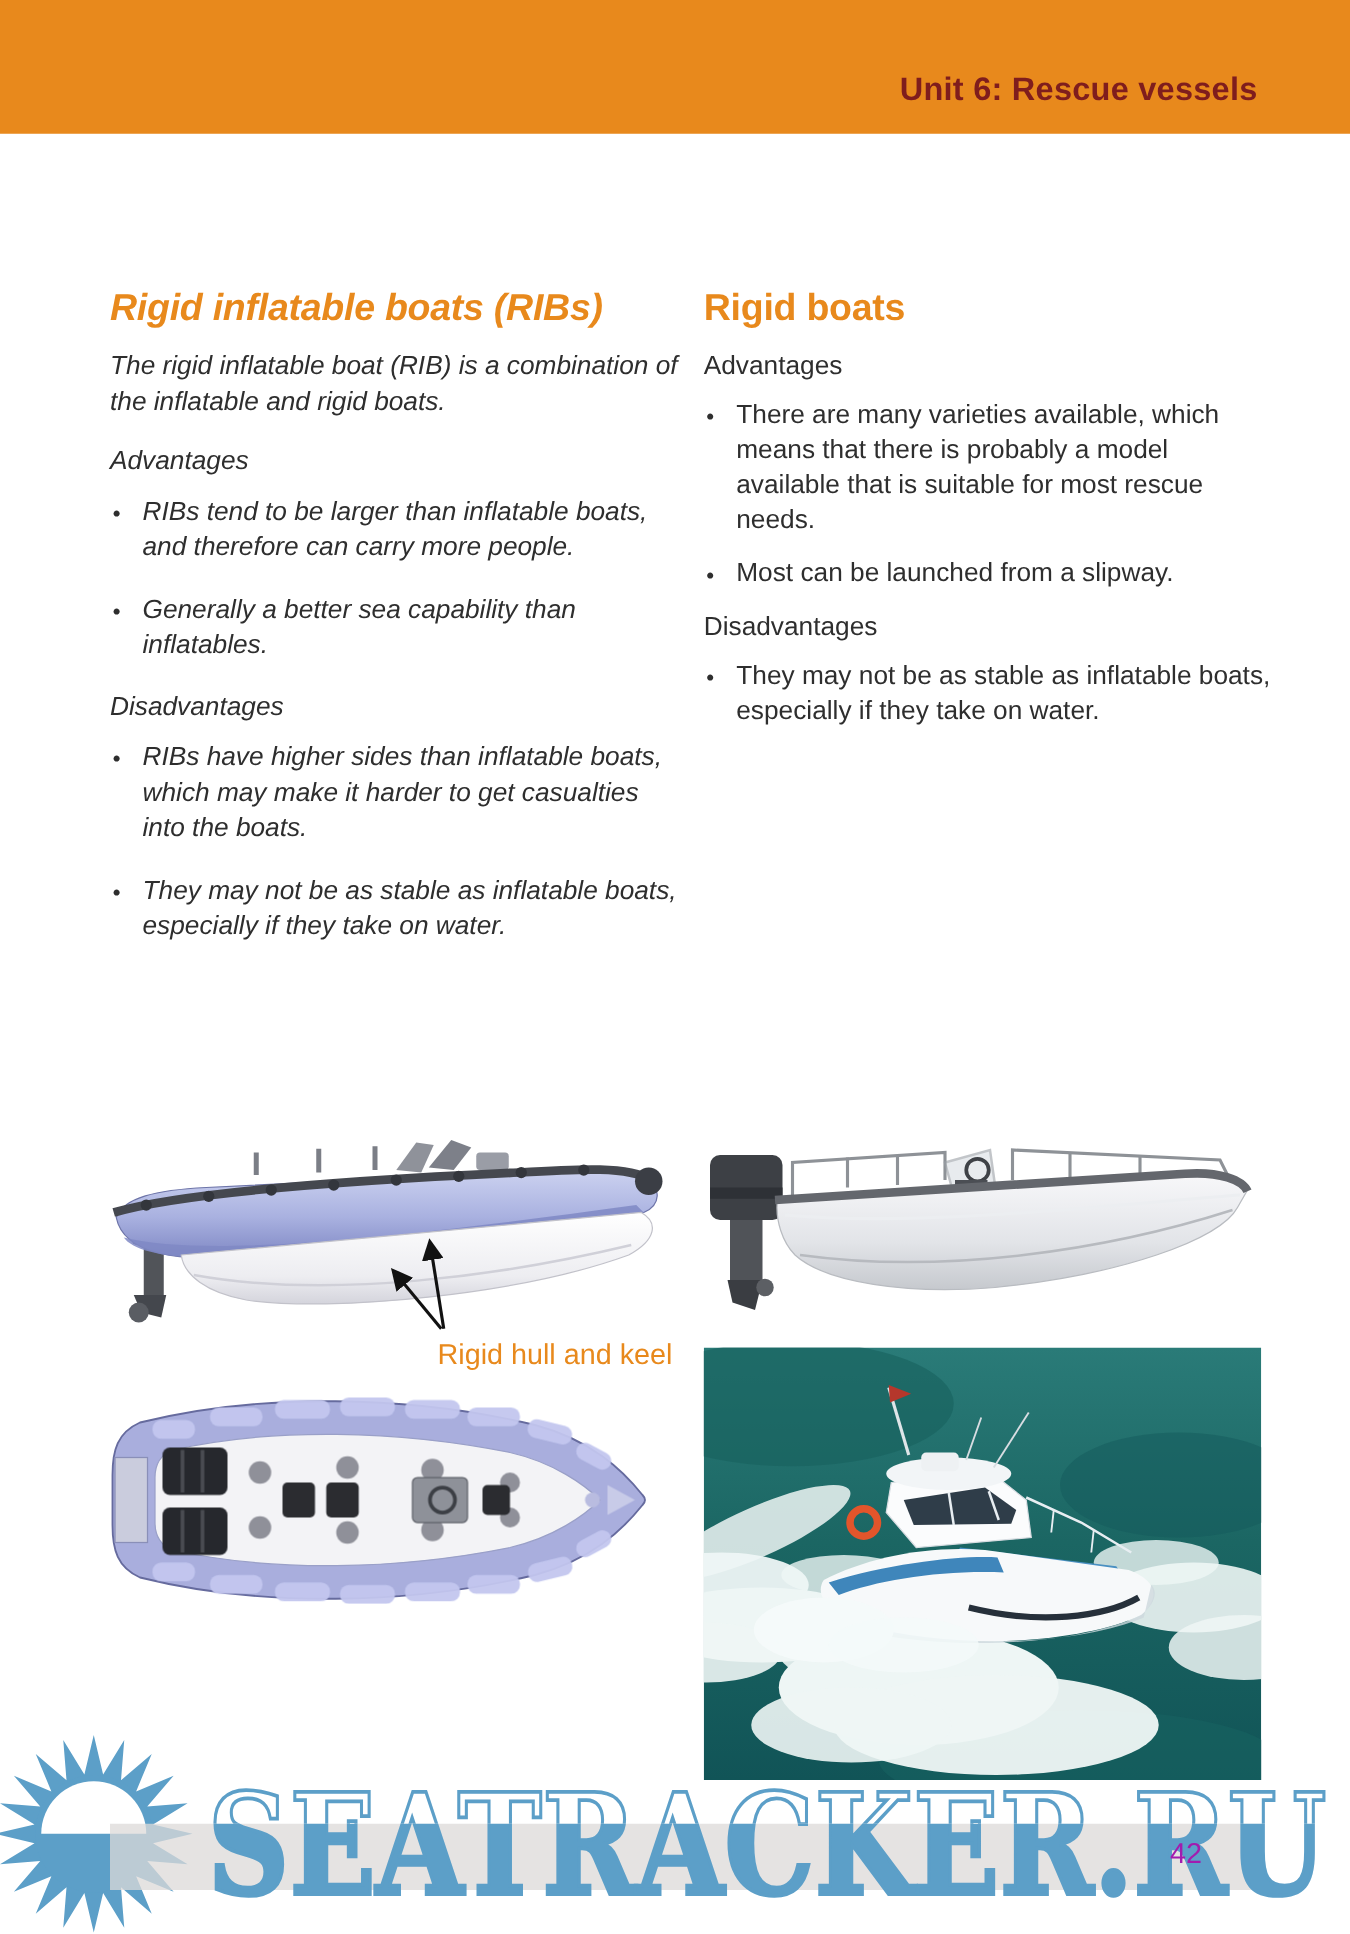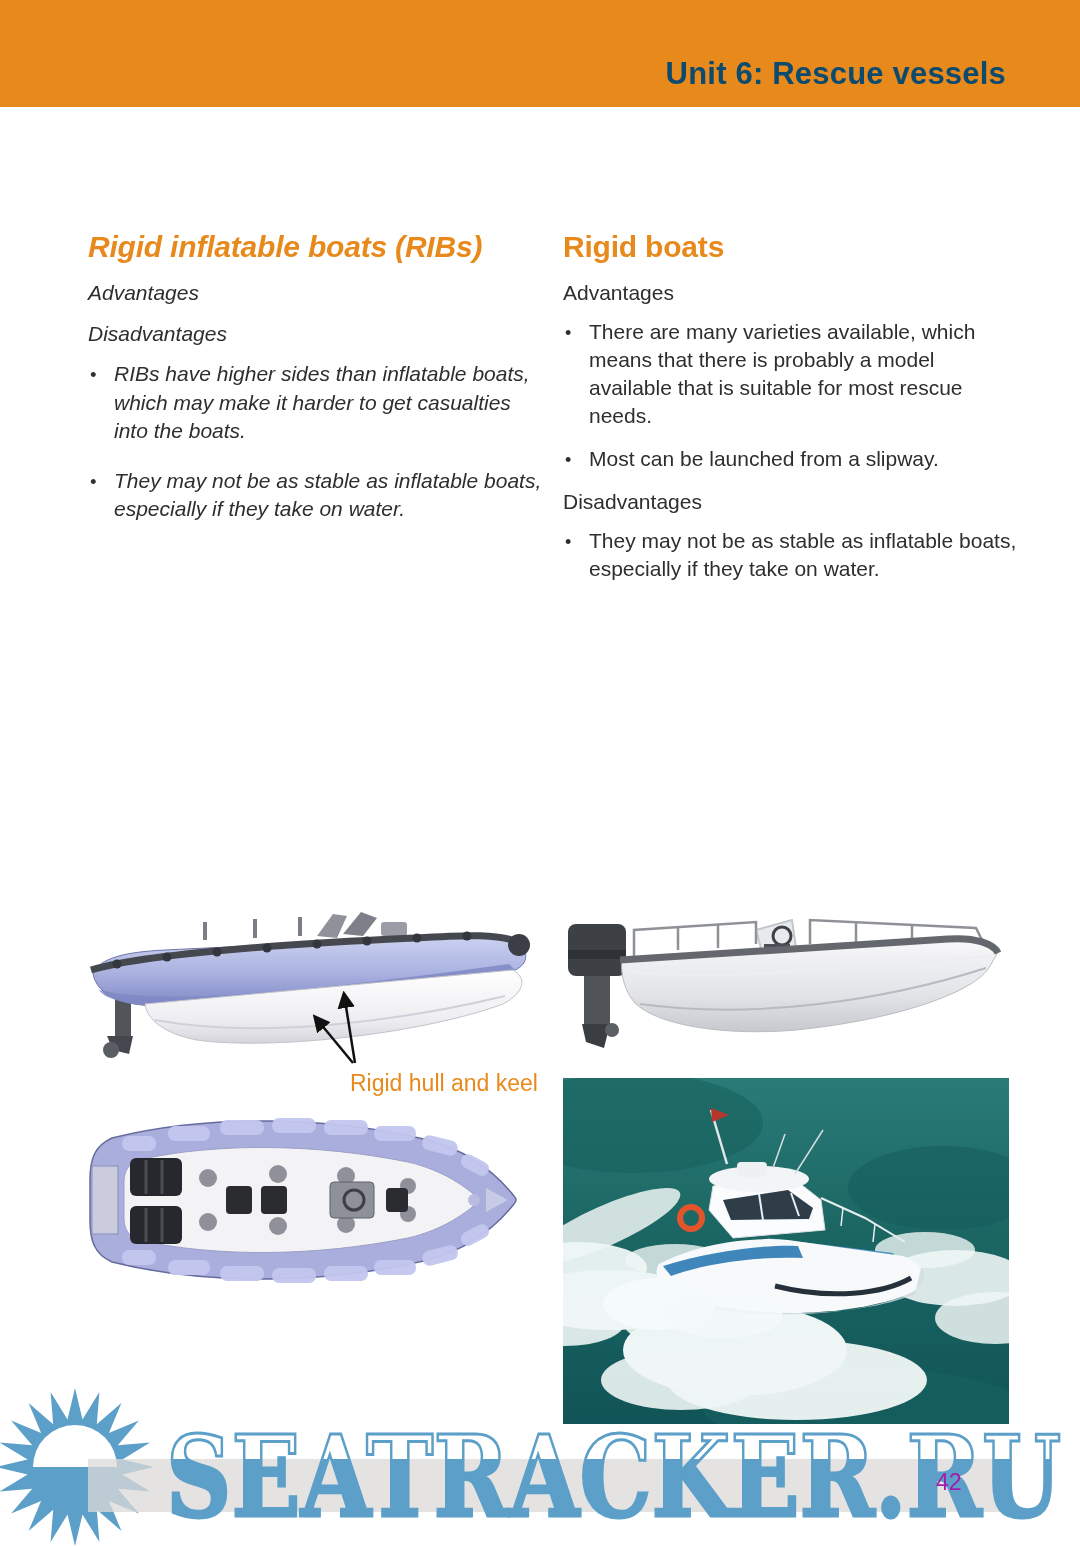--- a/index.html
+++ b/index.html
@@ -2,22 +2,22 @@
 <html style="--accent-orange: #E8891C; --watermark-blue: #5C9FC8; --body-text: #2E2E2E;"><head>
 <meta charset="utf-8">
 <style>
   html,body{margin:0;padding:0;background:#ffffff;}
   .page{position:relative;width:1080px;height:1547px;background:#ffffff;overflow:hidden;
         font-family:"Liberation Sans", sans-serif;color:var(--body-text,#2E2E2E);}
 
   
   .header-bar{position:absolute;left:0;top:0;width:1080px;height:107px;
               background:var(--accent-orange,#E8891C);}
-  .header-title{position:absolute;right:74px;top:56px;font-size:31px;font-weight:bold;
-                color:#0c4a6e;letter-spacing:.2px;white-space:nowrap;}
+  .header-title{position:absolute;right:74px;top:56px;font-size:26px;font-weight:bold;
+                color:#7f1d1d;letter-spacing:.2px;white-space:nowrap;}
 
   
   .col{position:absolute;top:230px;width:455px;font-size:21px;line-height:28.5px;}
   .col-left{left:88px;font-style:italic;}
   .col-right{left:563px;line-height:28px;}
   .col h2{margin:0 0 15px 0;font-size:30px;line-height:34px;font-weight:bold;
           color:var(--accent-orange,#E8891C);letter-spacing:-.2px;}
   .col .intro{margin:0 0 19px 0;}
   .col-right .intro{margin-bottom:18px;}
   .col .label{margin:0 0 12px 0;}
@@ -56,21 +56,26 @@
 <body>
 
 <div class="page">
 
   <div class="header-bar">
     <div class="header-title">Unit 6: Rescue vessels</div>
   </div>
 
   <section class="col col-left">
     <h2>Rigid inflatable boats (RIBs)</h2>
+    <p class="intro">The rigid inflatable boat (RIB) is a combination of the inflatable and rigid boats.</p>
     <p class="label">Advantages</p>
+    <ul>
+      <li>RIBs tend to be larger than inflatable boats, and therefore can carry more people.</li>
+      <li>Generally a better sea capability than inflatables.</li>
+    </ul>
     <p class="label">Disadvantages</p>
     <ul>
       <li>RIBs have higher sides than inflatable boats, which may make it harder to get casualties into the boats.</li>
       <li>They may not be as stable as inflatable boats, especially if they take on water.</li>
     </ul>
   </section>
 
   <section class="col col-right">
     <h2>Rigid boats</h2>
     <p class="label">Advantages</p>

